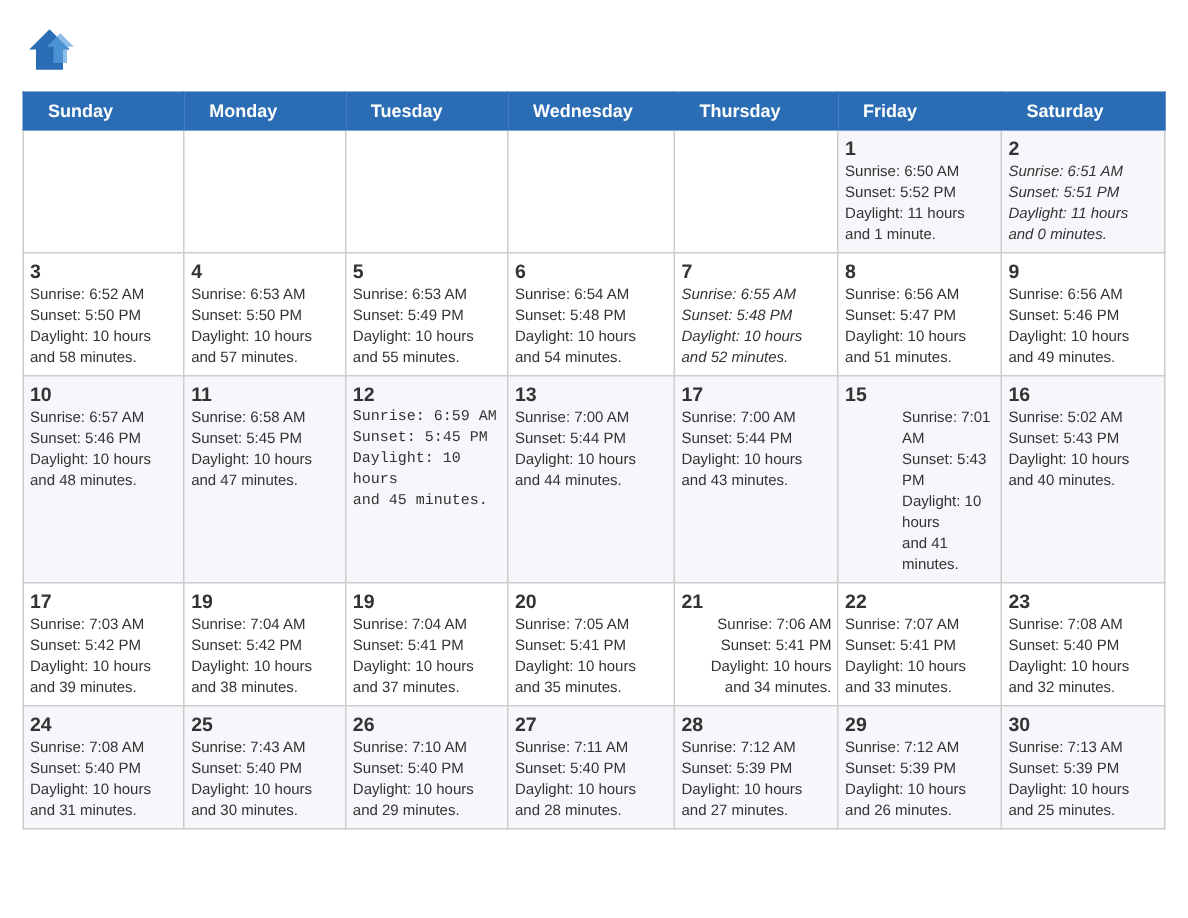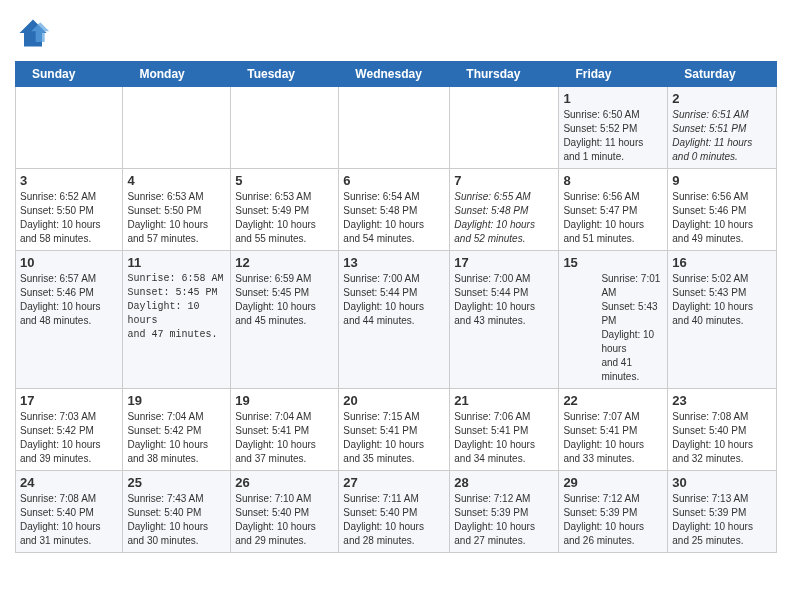--- a/index.html
+++ b/index.html
@@ -206,28 +206,28 @@
         <tr>
           <td>
             <span class="day-number">10</span>
             <div class="day-info" style="white-space: pre-line;">Sunrise: 6:57 AM
 Sunset: 5:46 PM
 Daylight: 10 hours
 and 48 minutes.</div>
           </td>
           <td>
             <span class="day-number">11</span>
-            <div class="day-info" style="white-space: pre-line; font-family: Liberation Mono, monospace;">Sunrise: 6:58 AM
+            <div class="day-info" style="white-space: pre-line;">Sunrise: 6:58 AM
 Sunset: 5:45 PM
 Daylight: 10 hours
 and 47 minutes.</div>
           </td>
           <td>
             <span class="day-number">12</span>
-            <div class="day-info" style="white-space: pre-line;">Sunrise: 6:59 AM
+            <div class="day-info" style="white-space: pre-line; font-family: Liberation Mono, monospace;">Sunrise: 6:59 AM
 Sunset: 5:45 PM
 Daylight: 10 hours
 and 45 minutes.</div>
           </td>
           <td>
             <span class="day-number">13</span>
             <div class="day-info" style="white-space: pre-line;">Sunrise: 7:00 AM
 Sunset: 5:44 PM
 Daylight: 10 hours
 and 44 minutes.</div>
@@ -271,28 +271,28 @@
           </td>
           <td>
             <span class="day-number">19</span>
             <div class="day-info" style="white-space: pre-line;">Sunrise: 7:04 AM
 Sunset: 5:41 PM
 Daylight: 10 hours
 and 37 minutes.</div>
           </td>
           <td>
             <span class="day-number">20</span>
-            <div class="day-info" style="white-space: pre-line;">Sunrise: 7:15 AM
+            <div class="day-info" style="white-space: pre-line;">Sunrise: 7:05 AM
 Sunset: 5:41 PM
 Daylight: 10 hours
 and 35 minutes.</div>
           </td>
           <td>
             <span class="day-number">21</span>
-            <div class="day-info" style="white-space: pre-line;">Sunrise: 7:06 AM
+            <div class="day-info" style="white-space: pre-line; text-align: right;">Sunrise: 7:06 AM
 Sunset: 5:41 PM
 Daylight: 10 hours
 and 34 minutes.</div>
           </td>
           <td>
             <span class="day-number">22</span>
             <div class="day-info" style="white-space: pre-line;">Sunrise: 7:07 AM
 Sunset: 5:41 PM
 Daylight: 10 hours
 and 33 minutes.</div>

